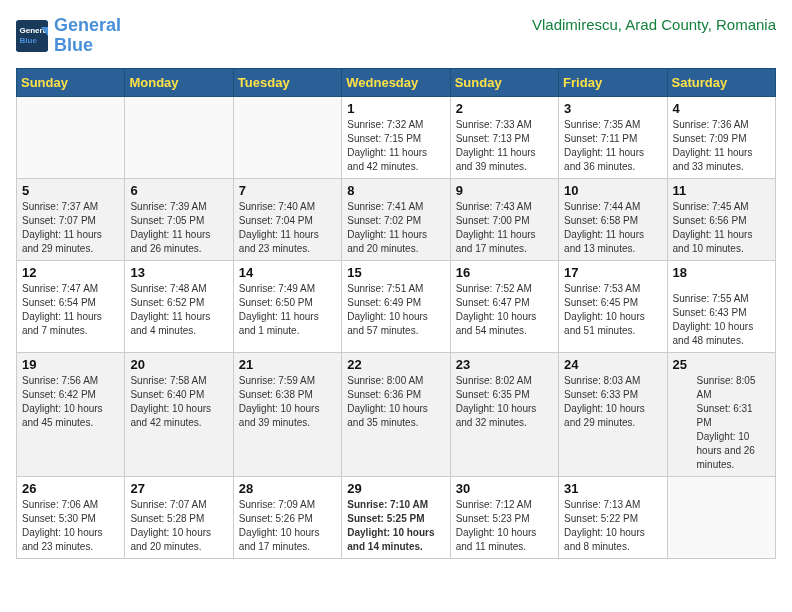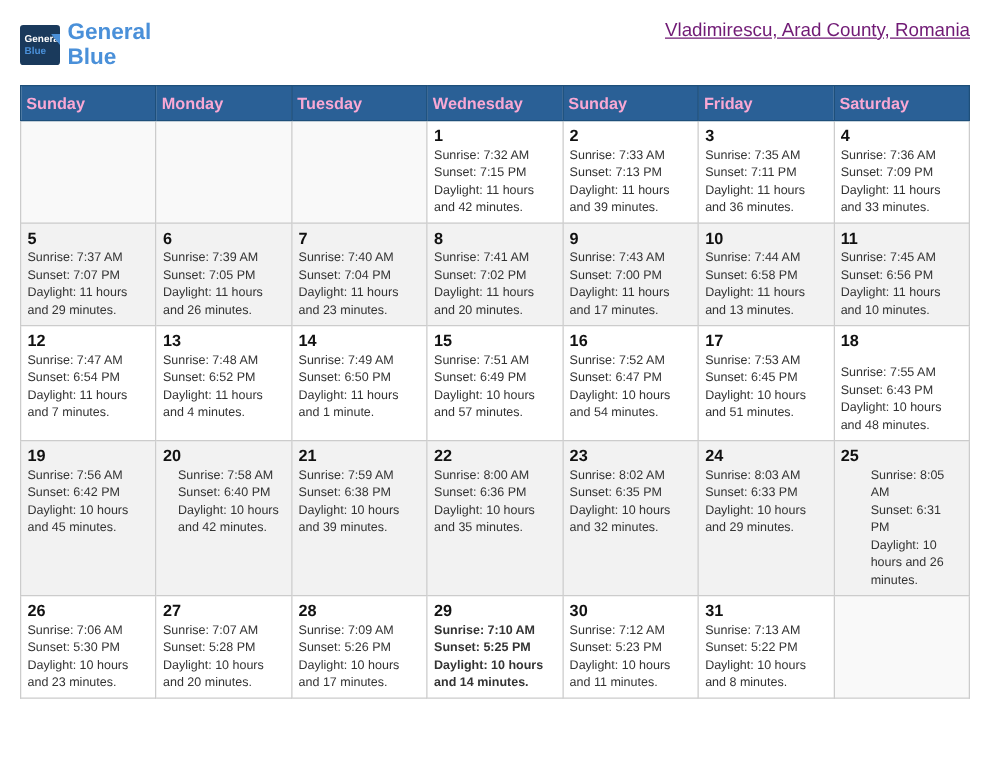--- a/index.html
+++ b/index.html
@@ -37,31 +37,30 @@
     .title-block {
       text-align: right;
     }
     .month-title {
       font-size: 32px;
       font-weight: 300;
       color: #222;
     }
     .location-title {
       font-size: 15px;
-      color: #701a75;
-      text-decoration: underline;
+      color: #15803d;
     }
     .calendar {
       width: 100%;
       border-collapse: collapse;
       border: 1px solid #ccc;
     }
     .calendar th {
       background: #2a6096;
-      color: #f9a8d4;
+      color: #fde047;
       font-size: 13px;
       font-weight: bold;
       padding: 6px 4px;
       text-align: left;
       border: 1px solid #1e4f7a;
       margin-left: 46px;
     }
     .calendar td {
       vertical-align: top;
       border: 1px solid #ccc;
@@ -245,21 +244,21 @@
       </tr>
       <tr class="row-shade">
         <td>
           <div class="day-number">19</div>
           <div class="day-info" style="white-space: pre-line;">Sunrise: 7:56 AM
 Sunset: 6:42 PM
 Daylight: 10 hours and 45 minutes.</div>
         </td>
         <td>
           <div class="day-number">20</div>
-          <div class="day-info" style="white-space: pre-line; margin-left: 12px;">Sunrise: 7:58 AM
+          <div class="day-info" style="white-space: pre-line;">Sunrise: 7:58 AM
 Sunset: 6:40 PM
 Daylight: 10 hours and 42 minutes.</div>
         </td>
         <td>
           <div class="day-number">21</div>
           <div class="day-info" style="white-space: pre-line;">Sunrise: 7:59 AM
 Sunset: 6:38 PM
 Daylight: 10 hours and 39 minutes.</div>
         </td>
         <td>

